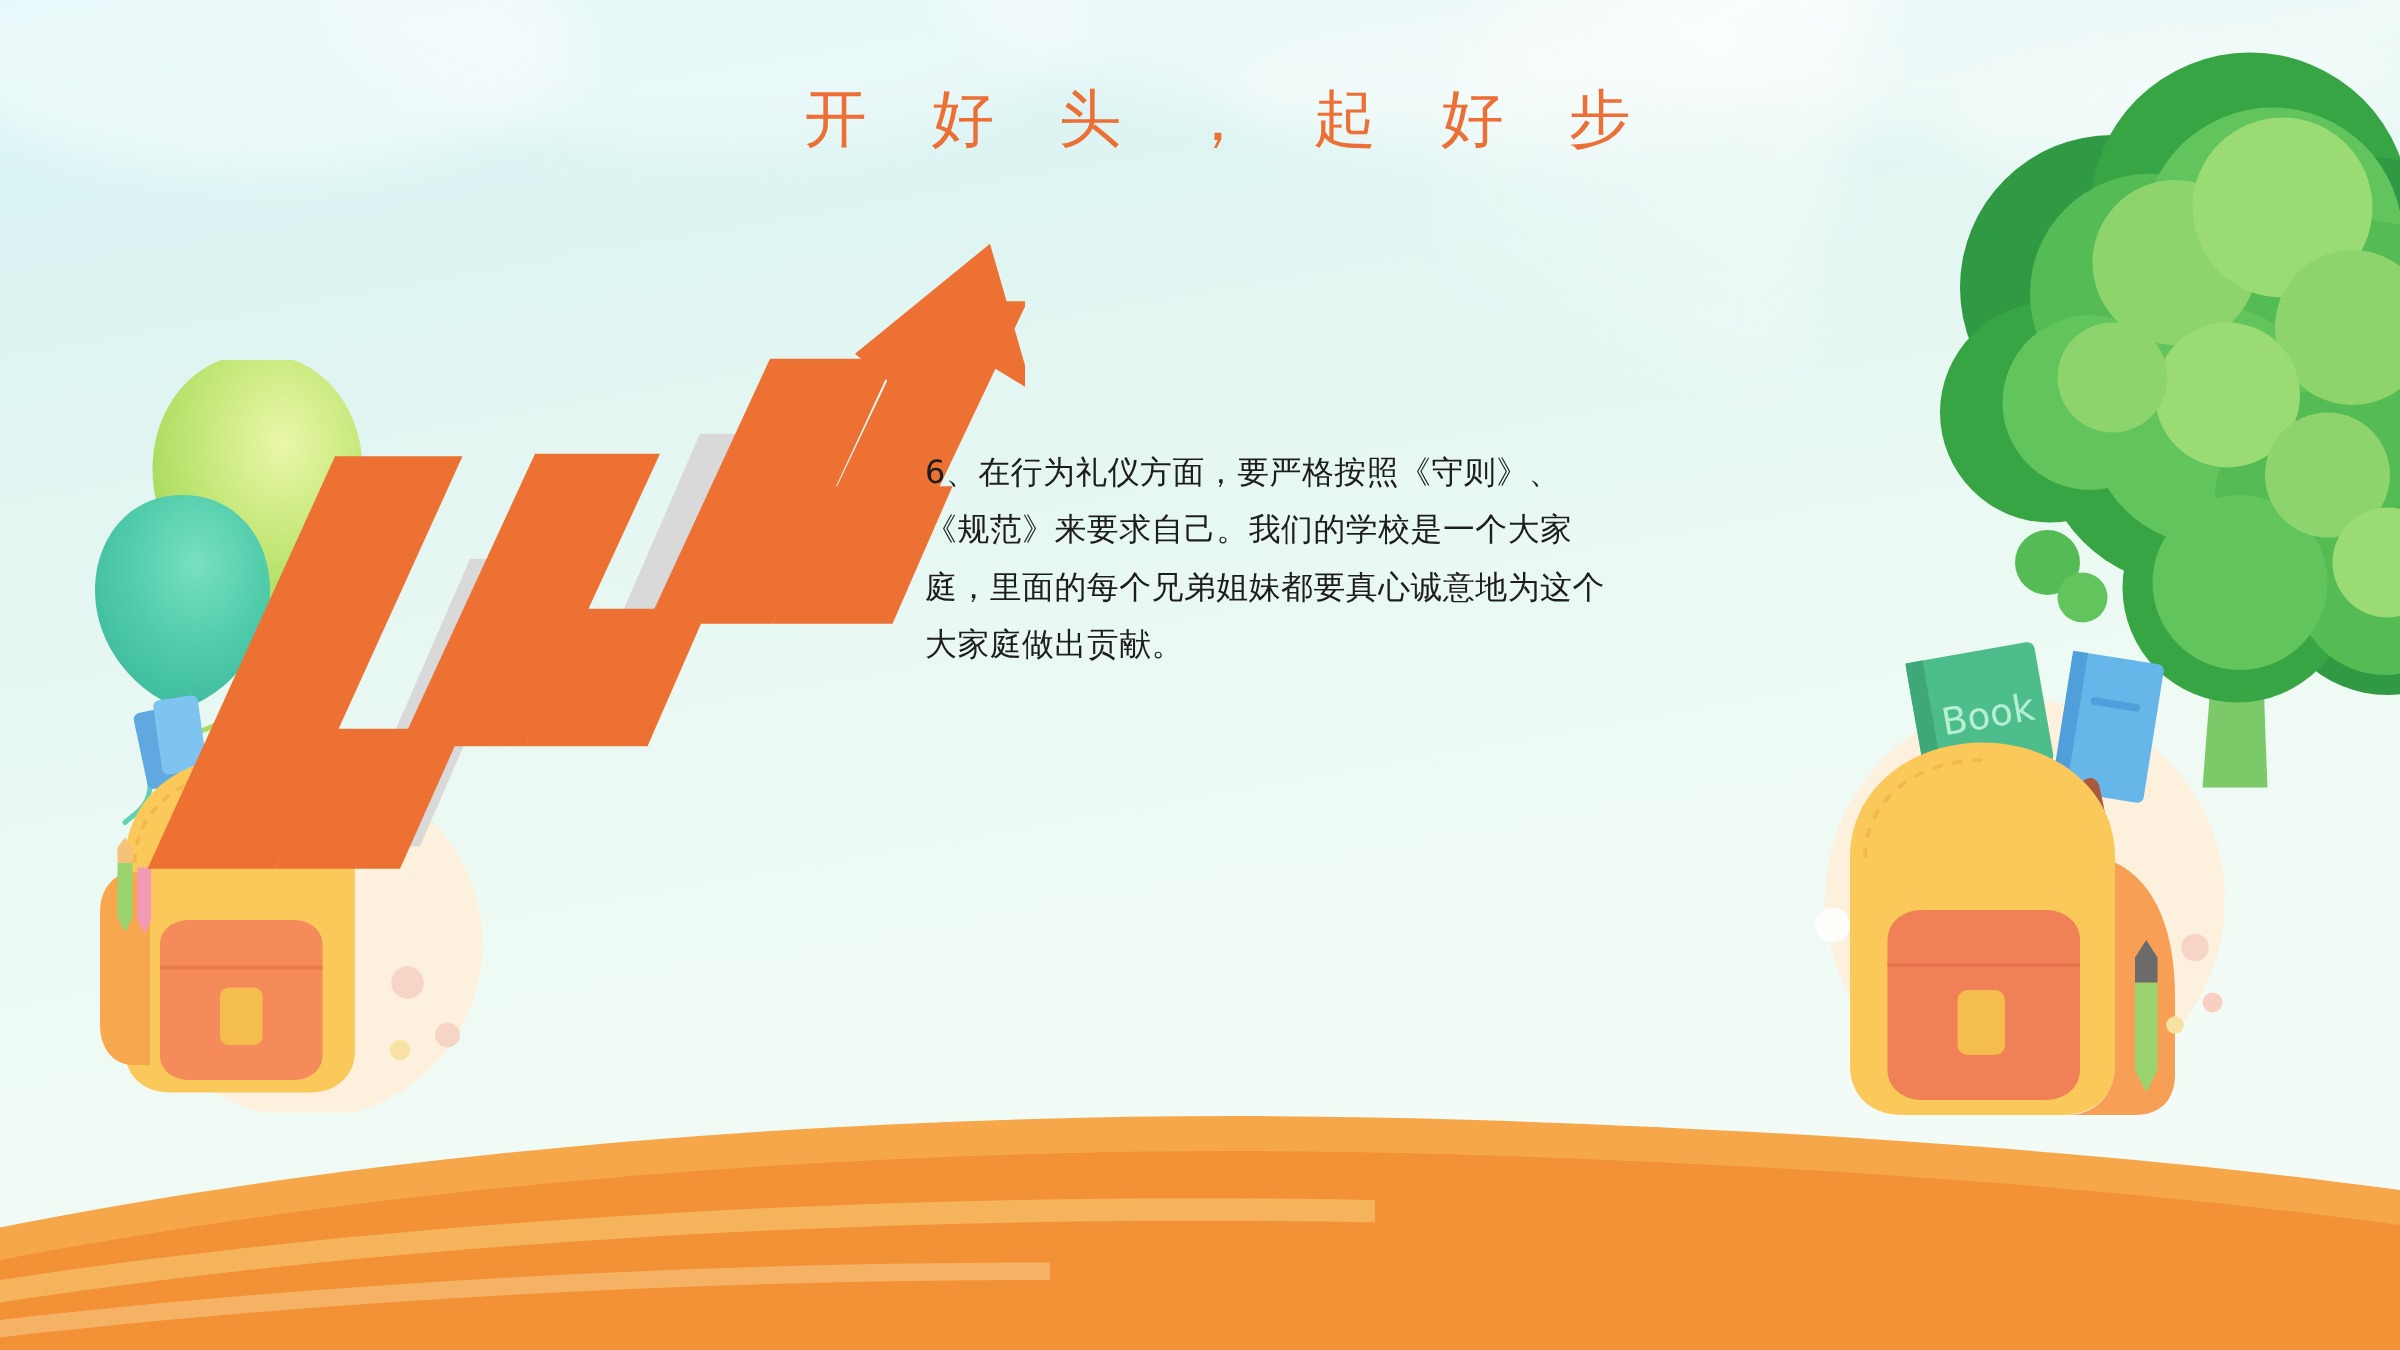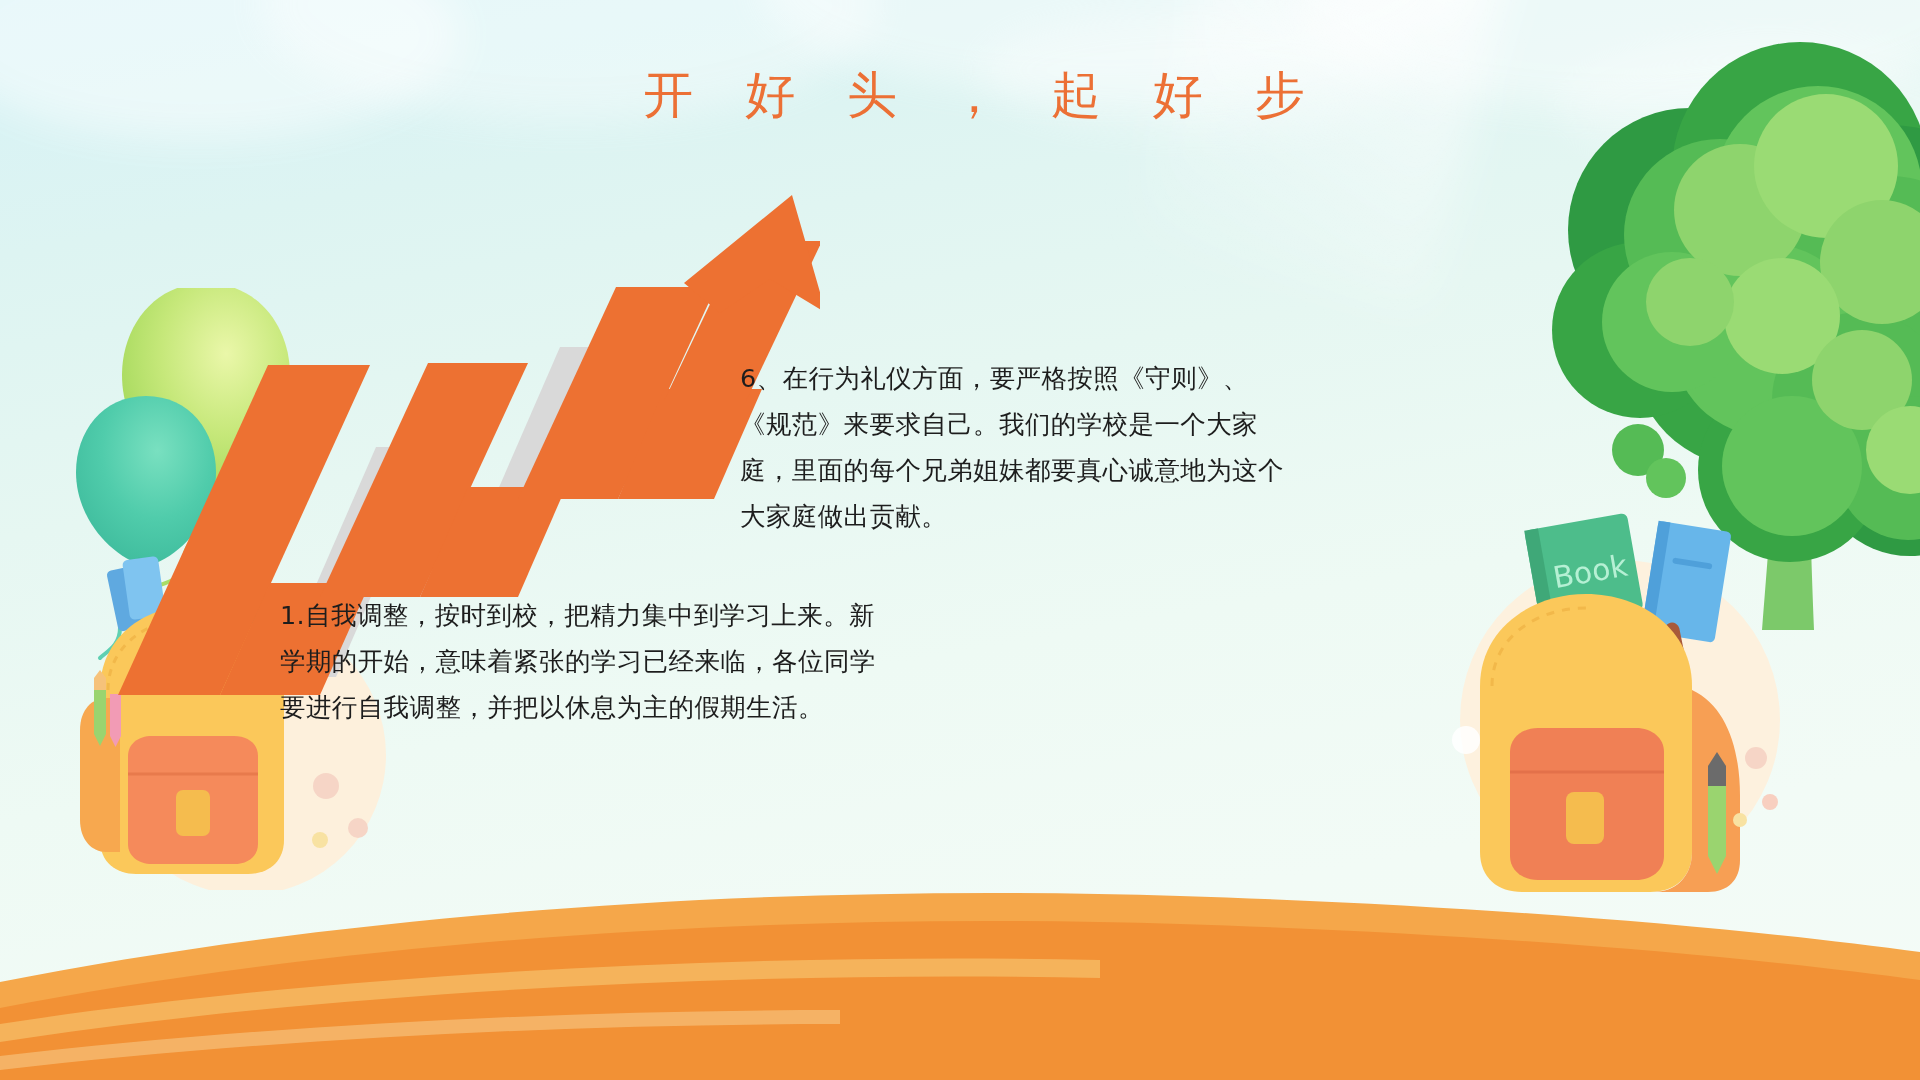--- a/index.html
+++ b/index.html
@@ -208,21 +208,20 @@
 
     <polygon points="538,304 634,304 682,194 584,194" fill="#ed7132"></polygon>
 
     <polygon points="584,206 660,46 742,46 666,206" fill="#ed7132"></polygon>
 
     <polygon points="604,88 712,0 746,118 690,84 640,118" fill="#ed7132"></polygon>
   </svg>
 
   <div class="para para-2">6、在行为礼仪方面，要严格按照《守则》、《规范》来要求自己。我们的学校是一个大家庭，里面的每个兄弟姐妹都要真心诚意地为这个大家庭做出贡献。</div>
 
-  <div class="para para-1">1.自我调整，按时到校，把精力集中到学习上来。新学期的开始，意味着紧张的学习已经来临，各位同学要进行自我调整，并把以休息为主的假期生活。</div>
 
   <svg class="pack" style="left:1440px; top:490px; width:420px; height:420px;" viewBox="0 0 420 420">
 
     <circle cx="180" cy="230" r="160" fill="#fdf1de"></circle>
 
     <g transform="rotate(-10 150 80)">
       <rect x="92" y="30" width="104" height="98" rx="6" fill="#4dbd8b"></rect>
       <rect x="92" y="30" width="14" height="98" fill="#3fa878"></rect>
       <text x="150" y="92" font-family="'DejaVu Sans','Liberation Sans',sans-serif" font-size="30" fill="#b6f0d4" text-anchor="middle">Book</text>
     </g>

